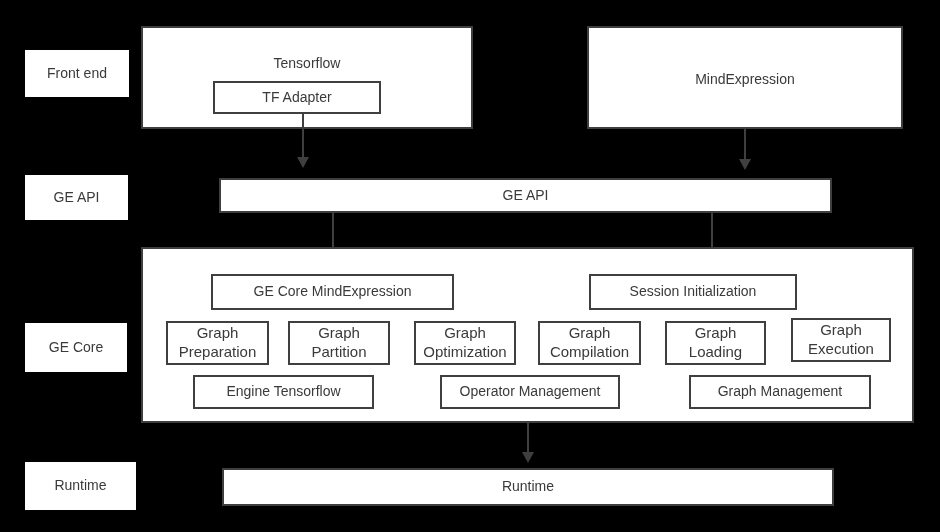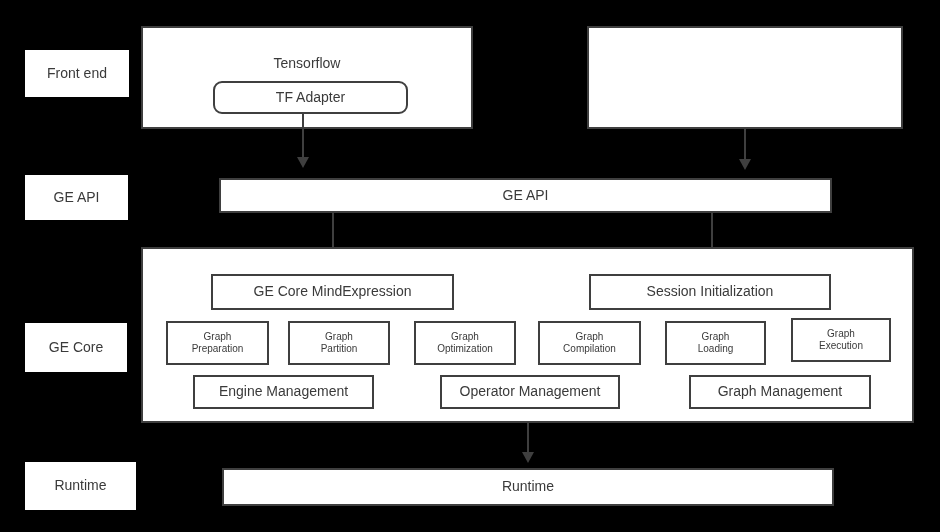--- a/index.html
+++ b/index.html
@@ -48,21 +48,21 @@
     right: 16px;
     text-align: center;
     color: #3a3a3a;
     font-size: 14px;
     font-family: "Liberation Sans", "DejaVu Sans", sans-serif;
   }
   .bar {
     font-size: 14px;
   }
   .chip {
-    font-size: 10px;
+    font-size: 15px;
   }
   .wide-chip {
     font-size: 14px;
   }
   
   .arrow-line {
     position: absolute;
     width: 2px;
     background: #3f3f3f;
   }
@@ -83,58 +83,59 @@
   <div class="box rail-label" style="left:25px; top:50px; width:104px; height:47px;">Front end</div>
 
   <div class="box rail-label" style="left:25px; top:175px; width:103px; height:45px;">GE API</div>
 
   <div class="box rail-label" style="left:25px; top:323px; width:102px; height:49px;">GE Core</div>
 
   <div class="box rail-label" style="left:25px; top:462px; width:111px; height:48px;">Runtime</div>
 
   <div class="container-box" style="left:141px; top:26px; width:332px; height:103px;"></div>
   <div class="container-title" style="left:141px; top:55px; width:332px;">Tensorflow</div>
-  <div class="box bordered chip" style="left:213px; top:81px; width:195px; height:33px; font-size:14px;border-radius:9px;">TF Adapter</div>
+  <div class="box bordered chip" style="left:213px; top:81px; width:168px; height:33px; font-size:14px;">TF Adapter</div>
 
   <div class="container-box" style="left:587px; top:26px; width:316px; height:103px;"></div>
+  <div class="container-title" style="left:587px; top:71px; width:316px;">MindExpression</div>
 
   <div class="arrow-line" style="left:302px; top:114px; height:45px;"></div>
   <div class="arrow-head" style="left:297px; top:157px;"></div>
 
   <div class="arrow-line" style="left:744px; top:129px; height:32px;"></div>
   <div class="arrow-head" style="left:739px; top:159px;"></div>
 
   <div class="box bordered bar" style="left:219px; top:178px; width:613px; height:35px;">GE API</div>
 
   <div class="arrow-line" style="left:332px; top:213px; height:48px;"></div>
   <div class="arrow-head" style="left:327px; top:259px;"></div>
 
   <div class="arrow-line" style="left:711px; top:213px; height:48px;"></div>
   <div class="arrow-head" style="left:706px; top:259px;"></div>
 
   <div class="container-box" style="left:141px; top:247px; width:773px; height:176px;"></div>
 
   <div class="box bordered wide-chip" style="left:211px; top:274px; width:243px; height:36px;">GE Core MindExpression</div>
 
-  <div class="box bordered wide-chip" style="left:589px; top:274px; width:242px; height:36px;text-align:center;">Session Initialization</div>
+  <div class="box bordered wide-chip" style="left:589px; top:274px; width:208px; height:36px;text-align:center;">Session Initialization</div>
 
   <div class="box bordered chip" style="left:166px; top:321px; width:103px; height:44px;">Graph
 Preparation</div>
   <div class="box bordered chip" style="left:288px; top:321px; width:102px; height:44px;">Graph
 Partition</div>
   <div class="box bordered chip" style="left:414px; top:321px; width:102px; height:44px;">Graph
 Optimization</div>
   <div class="box bordered chip" style="left:538px; top:321px; width:103px; height:44px;">Graph
 Compilation</div>
   <div class="box bordered chip" style="left:665px; top:321px; width:101px; height:44px;">Graph
 Loading</div>
   <div class="box bordered chip" style="left:791px; top:318px; width:100px; height:44px;">Graph
 Execution</div>
 
-  <div class="box bordered wide-chip" style="left:193px; top:375px; width:181px; height:34px;">Engine Management</div>
+  <div class="box bordered wide-chip" style="left:193px; top:375px; width:181px; height:34px;">Engine Tensorflow</div>
   <div class="box bordered wide-chip" style="left:440px; top:375px; width:180px; height:34px;">Operator Management</div>
   <div class="box bordered wide-chip" style="left:689px; top:375px; width:182px; height:34px;">Graph Management</div>
 
   <div class="arrow-line" style="left:527px; top:423px; height:30px;"></div>
   <div class="arrow-head" style="left:522px; top:452px;"></div>
 
   <div class="box bordered bar" style="left:222px; top:468px; width:612px; height:38px;">Runtime</div>
 
 </div>
 

